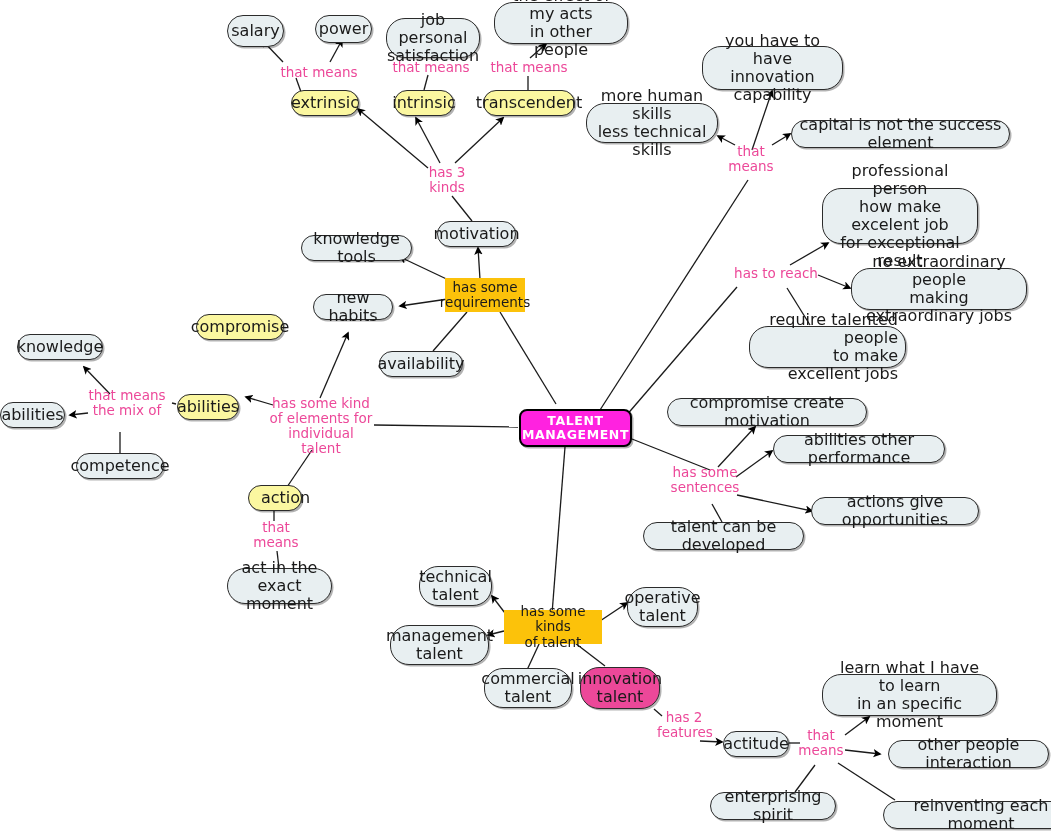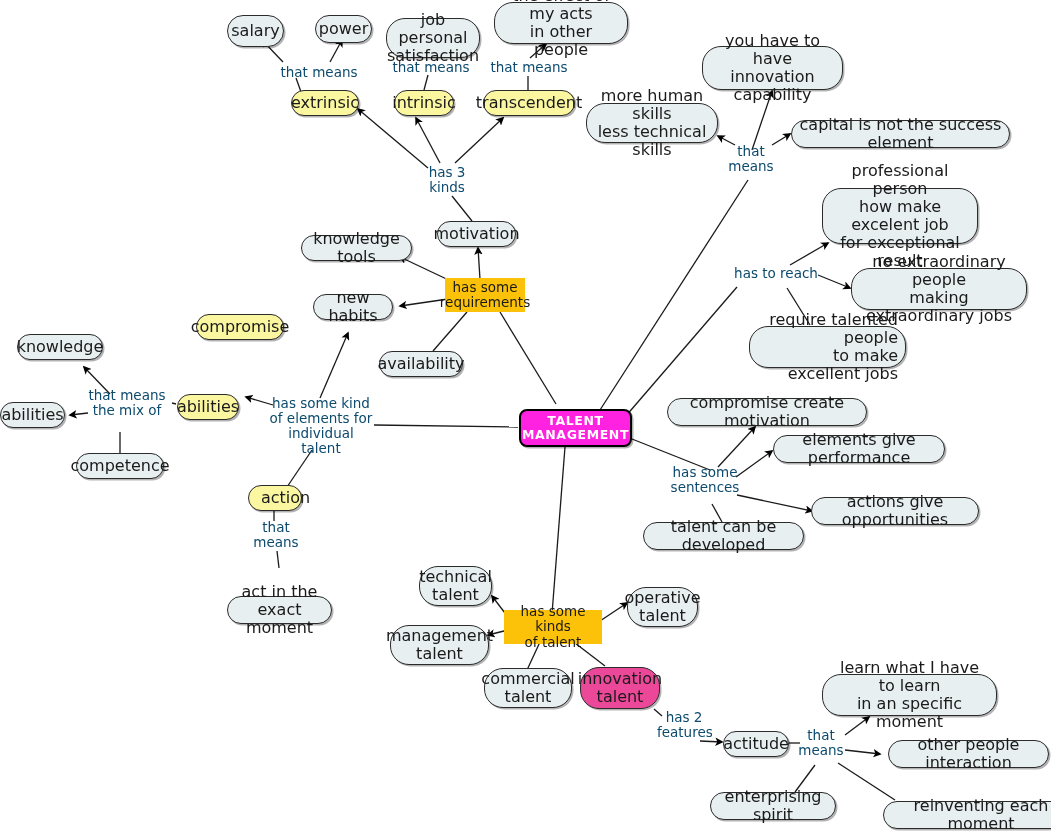--- a/index.html
+++ b/index.html
@@ -61,21 +61,21 @@
   .node.orange {
     background: #fcc20a;
     border: none;
     border-radius: 0;
     box-shadow: none;
     color: #1a1a1a;
     font-size: 13.5px;
   }
   .linklabel {
     position: absolute;
-    color: #0c4a6e;
+    color: #ec4899;
     font-size: 13.5px;
     line-height: 1.12;
     text-align: center;
     white-space: pre-line;
     background: transparent;
   }
 </style>
 </head>
 <body>
 
@@ -177,41 +177,41 @@
   <div class="node orange" style="left:445px; top:278px; width:80px; height:34px;">has some
 requirements</div>
 
   <div class="node yellow" style="left:196px; top:314px; width:88px; height:26px;">compromise</div>
   <div class="node" style="left:17px; top:334px; width:86px; height:26px;">knowledge</div>
   <div class="node" style="left:0px; top:402px; width:65px; height:26px;">abilities</div>
   <div class="node yellow" style="left:177px; top:394px; width:62px; height:26px;">abilities</div>
   <div class="node" style="left:76px; top:453px; width:88px; height:26px;">competence</div>
 
   <div class="node yellow" style="left:248px; top:485px; width:54px; height:26px;padding-left:28px;">action</div>
-  <div class="node" style="left:227px; top:568px; width:105px; height:28px;margin-top:28px;">act in the
+  <div class="node" style="left:227px; top:568px; width:105px; height:36px;">act in the
 exact moment</div>
 
   <div class="node magenta" style="left:519px; top:409px; width:113px; height:38px;">TALENT
 MANAGEMENT</div>
 
   <div class="node" style="left:702px; top:46px; width:141px; height:44px;">you have to have
 innovation capability</div>
   <div class="node" style="left:586px; top:103px; width:132px; height:40px;">more human skills
 less technical skills</div>
   <div class="node" style="left:791px; top:120px; width:219px; height:28px;">capital is not the success element</div>
   <div class="node" style="left:822px; top:188px; width:156px; height:56px;">professional person
 how make excelent job
 for exceptional result</div>
   <div class="node" style="left:851px; top:268px; width:176px; height:42px;">no extraordinary people
 making extraordinary jobs</div>
   <div class="node" style="left:749px; top:326px; width:157px; height:42px;text-align:right;">require talented people
 to make excellent jobs</div>
 
   <div class="node" style="left:667px; top:398px; width:200px; height:28px;">compromise create motivation</div>
-  <div class="node" style="left:773px; top:435px; width:172px; height:28px;">elements give performance</div>
+  <div class="node" style="left:773px; top:435px; width:172px; height:28px;">abilities other performance</div>
   <div class="node" style="left:811px; top:497px; width:168px; height:28px;">actions give opportunities</div>
   <div class="node" style="left:643px; top:522px; width:161px; height:28px;">talent can be developed</div>
 
   <div class="node" style="left:419px; top:566px; width:73px; height:40px;">technical
 talent</div>
   <div class="node" style="left:390px; top:625px; width:99px; height:40px;">management
 talent</div>
   <div class="node" style="left:484px; top:668px; width:88px; height:40px;">commercial
 talent</div>
   <div class="node" style="left:627px; top:587px; width:71px; height:40px;">operative

